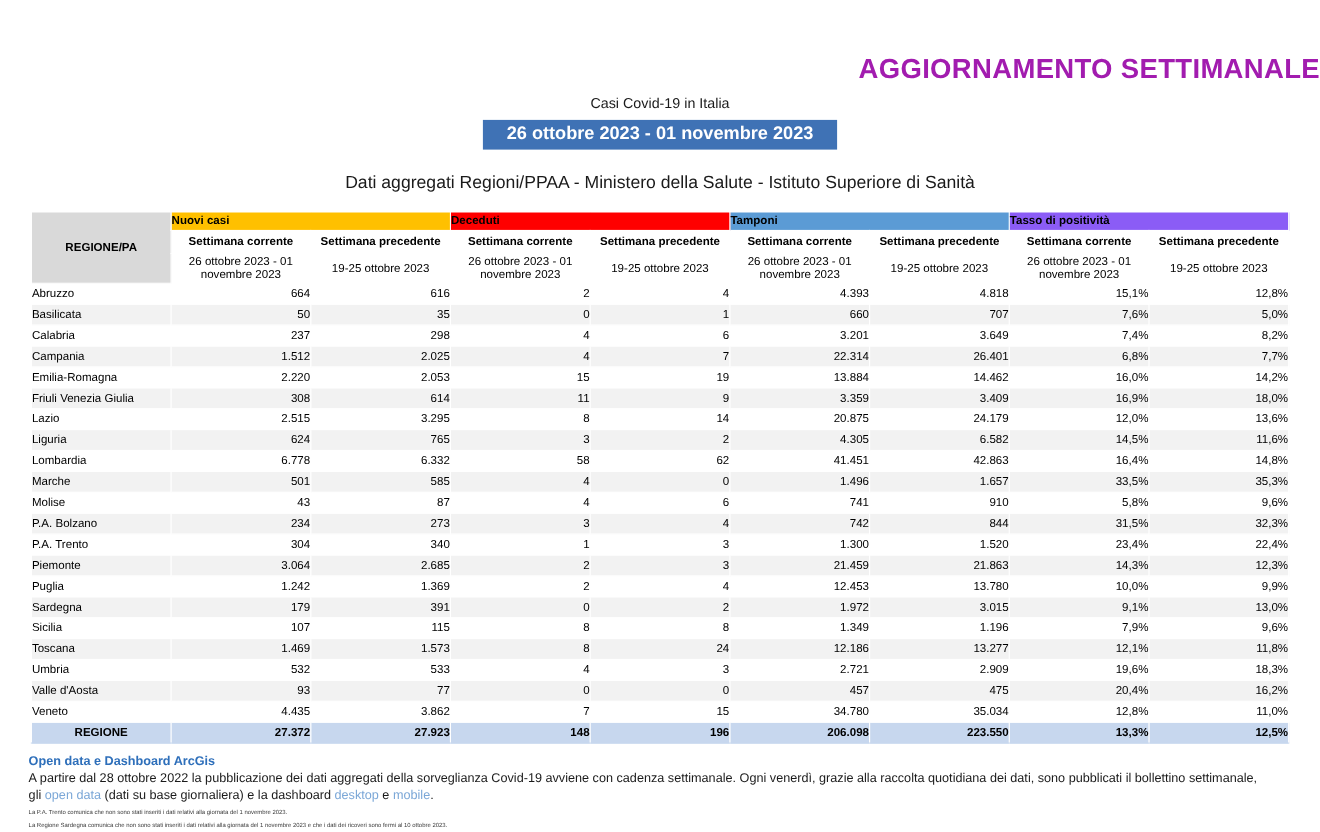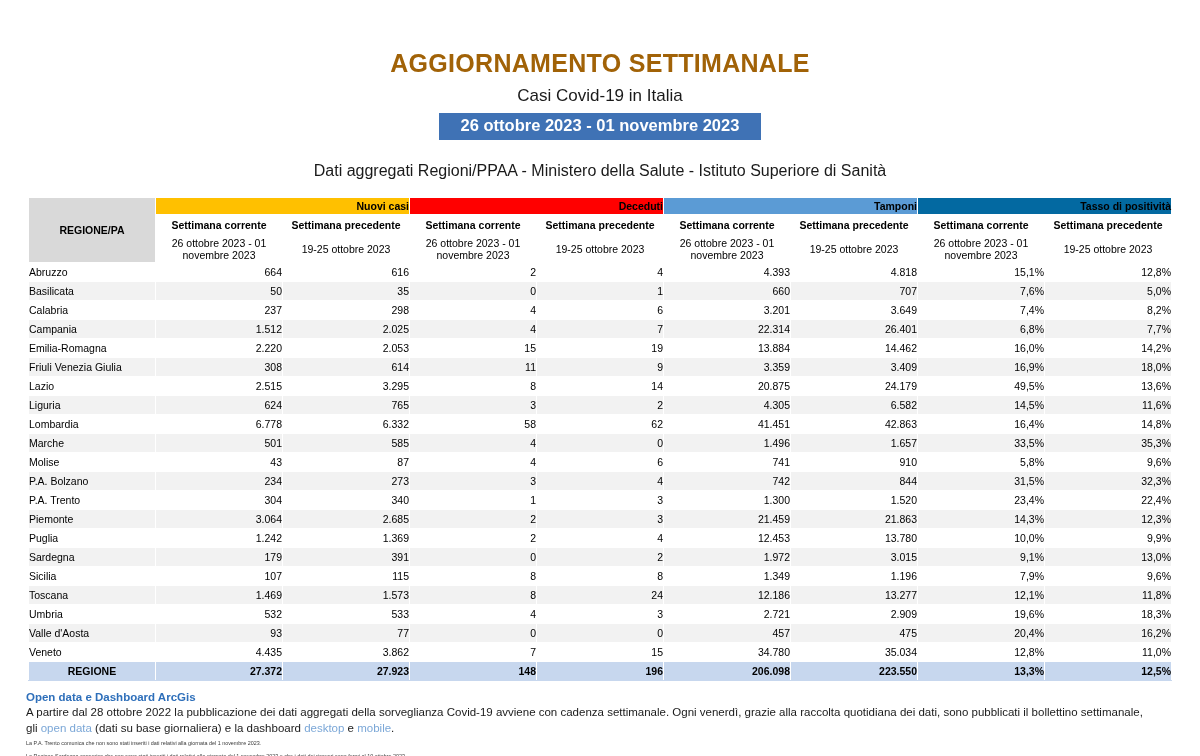--- a/index.html
+++ b/index.html
@@ -16,26 +16,27 @@
   }
 
   
   .header {
     text-align: center;
     padding-top: 50px;
   }
   .main-title {
     font-size: 25px;
     font-weight: bold;
-    color: #a16207;
+    color: #a21caf;
     letter-spacing: 0.3px;
     line-height: 1.1;
+    text-align: right;
   }
   .subtitle {
-    font-size: 17px;
+    font-size: 13px;
     color: #1a1a1a;
     margin-top: 9px;
     line-height: 1.1;
   }
   .date-band-wrap {
     margin-top: 8px;
   }
   .date-band {
     display: inline-block;
     background: #3f72b5;
@@ -65,30 +66,30 @@
   table.grid td, table.grid th {
     border: 1px solid #ffffff;
     padding: 0;
     font-size: 10.5px;
     vertical-align: middle;
   }
 
   
   .band {
     height: 16px;
-    text-align: right;
+    text-align: left;
     font-size: 10.5px;
     font-weight: bold;
     color: #000000;
     line-height: 16px;
   }
   .band-nuovi   { background: #ffc000; }
   .band-dec     { background: #ff0000; }
   .band-tamponi { background: #5b9bd5; }
-  .band-tasso   { background: #0369a1; }
+  .band-tasso   { background: #8b5cf6; }
 
   .regione-head {
     background: #d9d9d9;
     text-align: center;
     font-weight: bold;
     font-size: 11px;
     color: #000000;
     border: 1px solid #ffffff;
   }
 
@@ -304,21 +305,21 @@
           <td class="num">18,0%</td>
         </tr>
         <tr class="even">
           <td class="region">Lazio</td>
           <td class="num sep">2.515</td>
           <td class="num">3.295</td>
           <td class="num sep">8</td>
           <td class="num">14</td>
           <td class="num sep">20.875</td>
           <td class="num">24.179</td>
-          <td class="num sep">49,5%</td>
+          <td class="num sep">12,0%</td>
           <td class="num">13,6%</td>
         </tr>
         <tr class="odd">
           <td class="region">Liguria</td>
           <td class="num sep">624</td>
           <td class="num">765</td>
           <td class="num sep">3</td>
           <td class="num">2</td>
           <td class="num sep">4.305</td>
           <td class="num">6.582</td>

